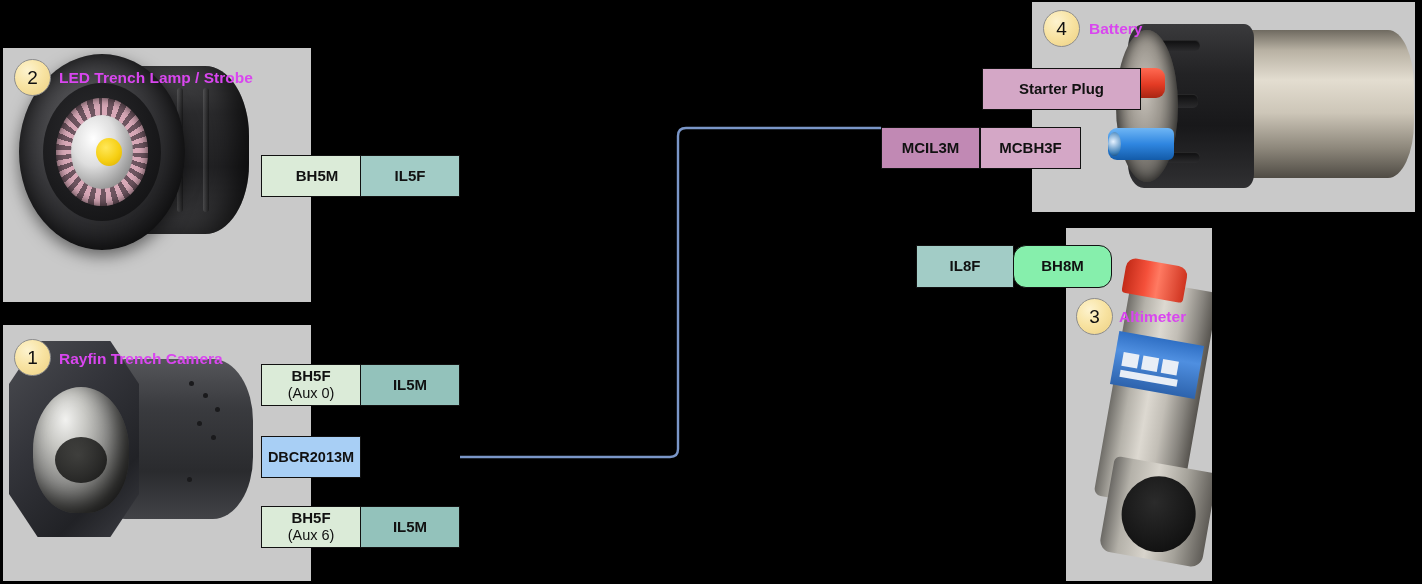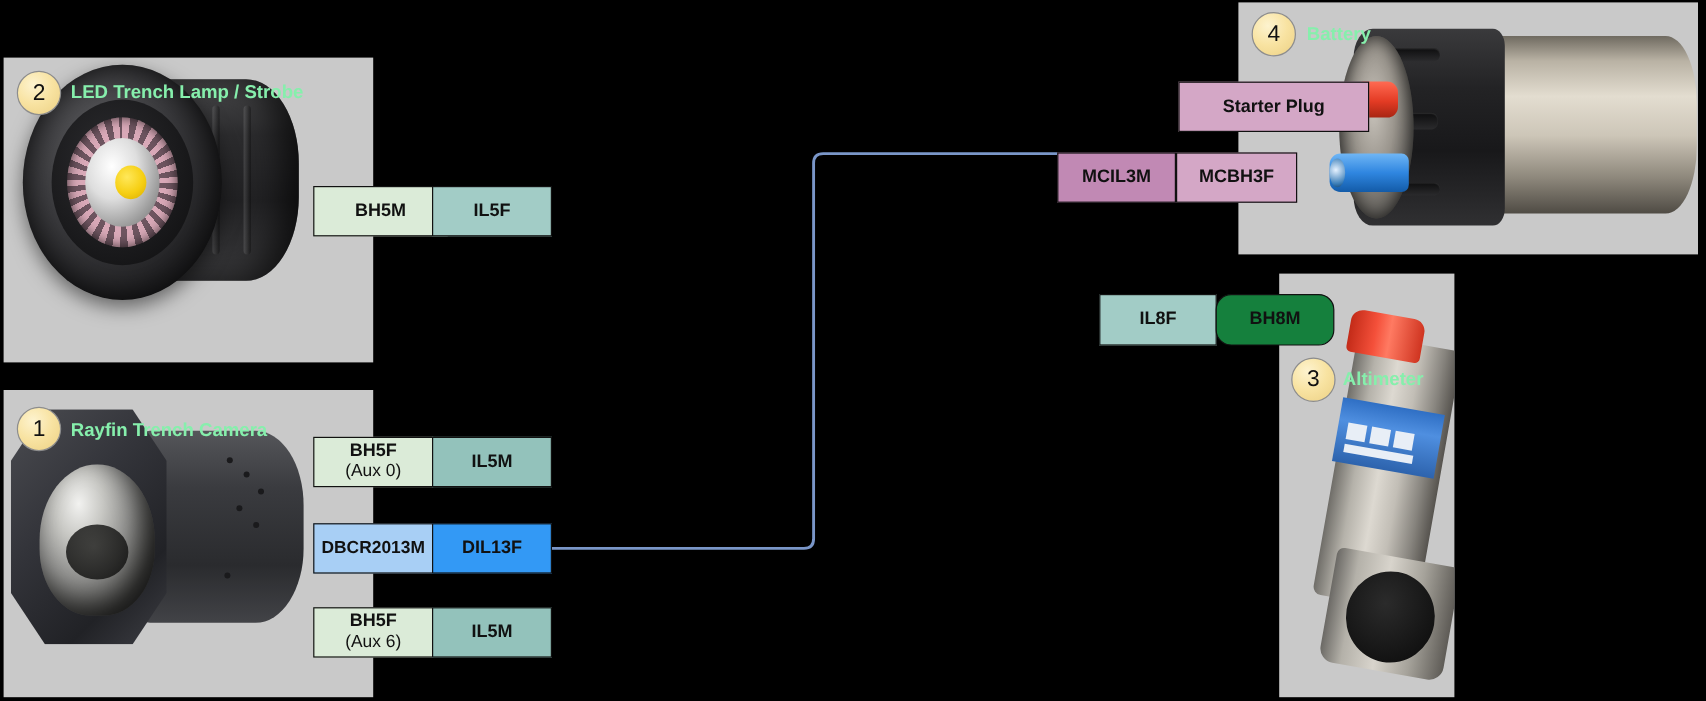--- a/index.html
+++ b/index.html
@@ -208,21 +208,21 @@
     color: #111;
     font-size: 19px;
     font-weight: 400;
     display: flex;
     align-items: center;
     justify-content: center;
     z-index: 6;
   }
   .panel-title {
     position: absolute;
-    color: #86efac;
+    color: #d946ef;
     font-size: 15.5px;
     font-weight: bold;
     white-space: nowrap;
     z-index: 6;
   }
 
   
   .chip {
     position: absolute;
     box-sizing: border-box;
@@ -346,36 +346,33 @@
     <span>BH5F</span>
     <span class="sub">(Aux 0)</span>
   </div>
   <div class="chip" style="left:360px; top:364px; width:100px; height:42px; background:#93c2bb;">
     <span>IL5M</span>
   </div>
 
   <div class="chip wide-label" style="left:261px; top:436px; width:100px; height:42px; background:#a8cff5;">
     <span>DBCR2013M</span>
   </div>
-  <div class="chip" style="left:360px; top:436px; width:100px; height:42px; background:#3399f5;">
-    <span>DIL13F</span>
-  </div>
 
   <div class="chip" style="left:261px; top:506px; width:100px; height:42px; background:#dbebd8;">
     <span>BH5F</span>
     <span class="sub">(Aux 6)</span>
   </div>
   <div class="chip" style="left:360px; top:506px; width:100px; height:42px; background:#93c2bb;">
     <span>IL5M</span>
   </div>
 
   <div class="chip" style="left:916px; top:245px; width:98px; height:43px; background:#a2ccc6;">
     <span>IL8F</span>
   </div>
-  <div class="chip" style="left:1013px; top:245px; width:99px; height:43px; background:#15803d;border-radius:13px;">
+  <div class="chip" style="left:1013px; top:245px; width:99px; height:43px; background:#86efac;border-radius:13px;">
     <span>BH8M</span>
   </div>
 
   <div class="chip" style="left:982px; top:68px; width:159px; height:42px; background:#d4a7c6;">
     <span>Starter Plug</span>
   </div>
 
   <div class="chip" style="left:881px; top:127px; width:99px; height:42px; background:#c189b4;">
     <span>MCIL3M</span>
   </div>

